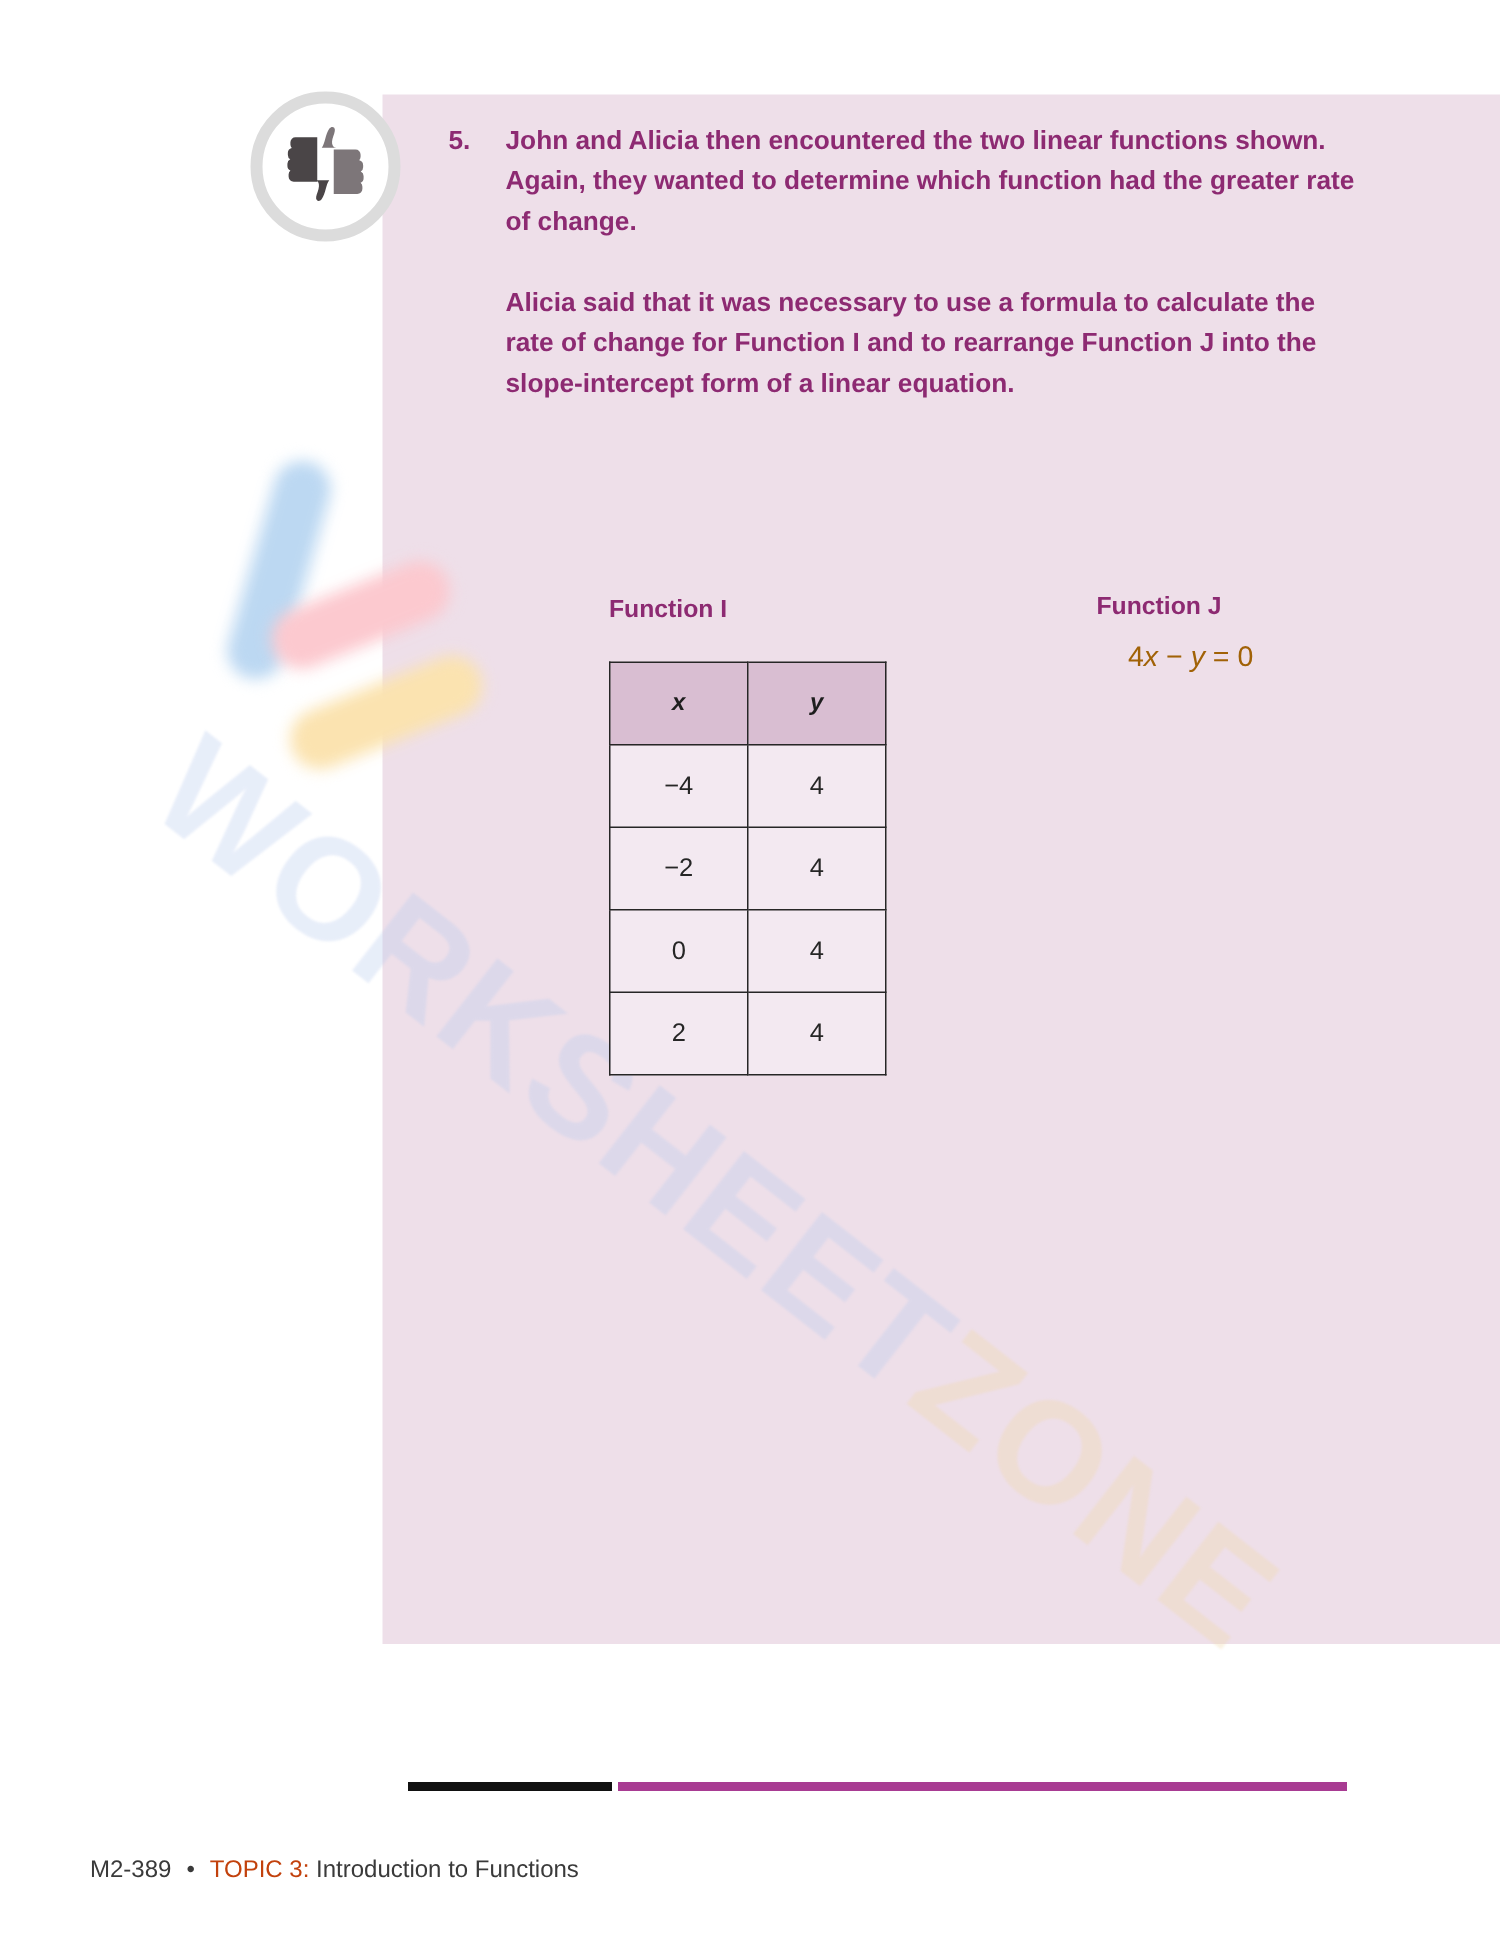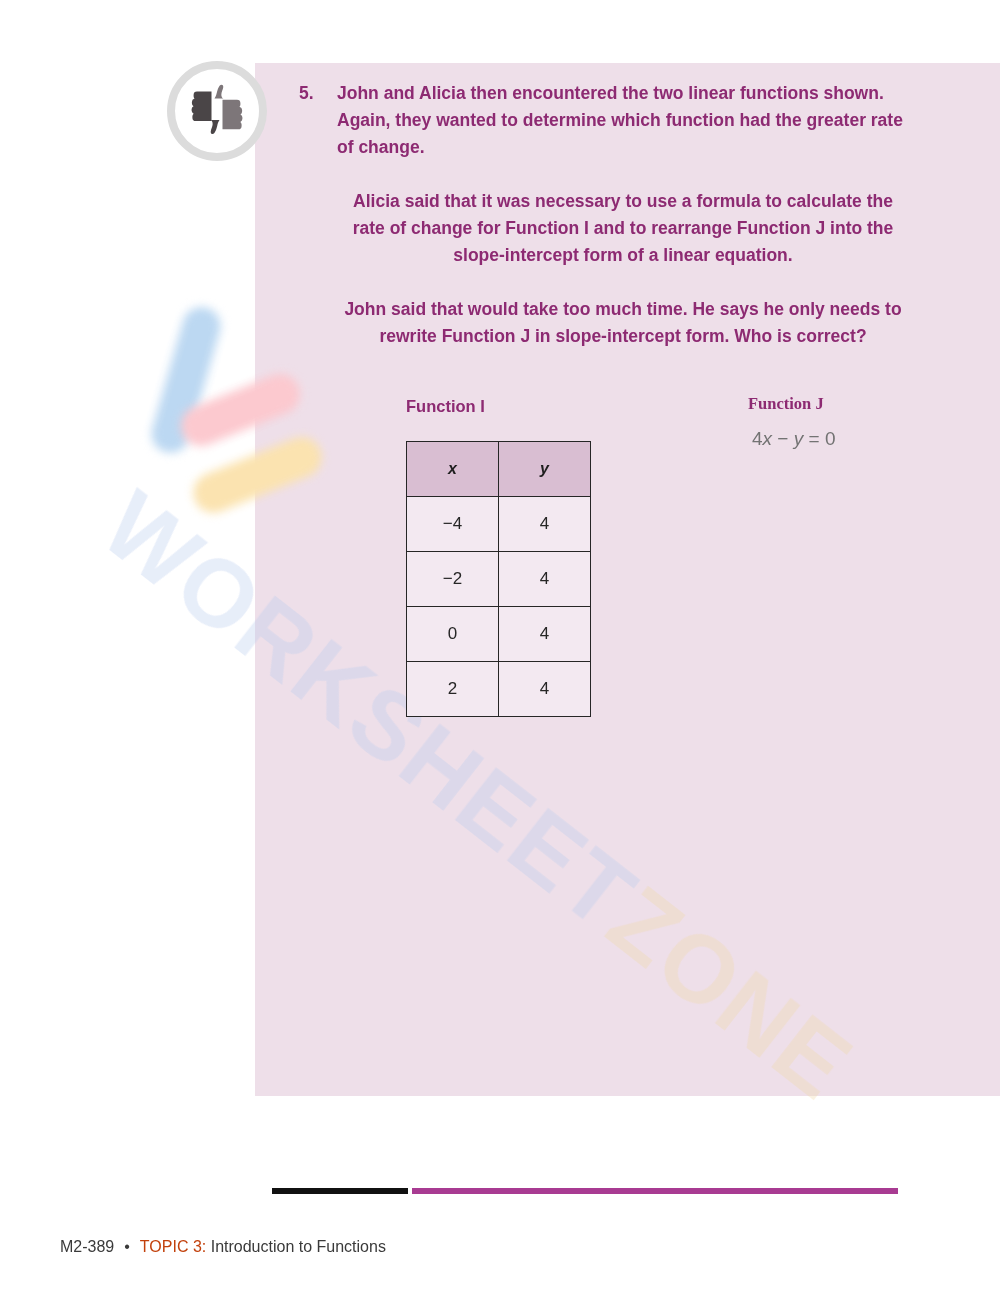--- a/index.html
+++ b/index.html
@@ -123,46 +123,45 @@
   }
   .q-para {
     color: #8d2a72;
     font-size: 17.5px;
     font-weight: 700;
     line-height: 27px;
     margin: 0;
   }
   .q-para + .q-para {
     margin-top: 27px;
-    text-align: center;
   }
 
   
   #functions-area {
     position: absolute;
     left: 299px;
     top: 393px;
     width: 610px;
     z-index: 10;
   }
   .fn-heading {
     position: absolute;
     color: #8d2a72;
     font-size: 16.5px;
     font-weight: 700;
     line-height: 22px;
   }
   #fn-i-heading { left: 107px; top: 2px; }
-  #fn-j-heading { left: 449px; top: 0; font-family: Liberation Serif, serif; }
+  #fn-j-heading { left: 432px; top: 0; }
 
   #fn-j-equation {
     position: absolute;
     left: 453px;
     top: 33px;
-    color: #737373;
+    color: #a16207;
     font-size: 19px;
     line-height: 26px;
     white-space: nowrap;
   }
   #fn-j-equation .var {
     font-style: italic;
   }
 
   
   #function-i-table {
@@ -266,21 +265,20 @@
       </g>
     </svg>
   </div>
 
   <div id="question-block">
     <div class="q-row">
       <div class="q-number">5.</div>
       <div class="q-body">
         <p class="q-para">John and Alicia then encountered the two linear functions shown. Again, they wanted to determine which function had the greater rate of change.</p>
         <p class="q-para">Alicia said that it was necessary to use a formula to calculate the rate of change for Function I and to rearrange Function J into the slope-intercept form of a linear equation.</p>
-        <p class="q-para">John said that would take too much time. He says he only needs to rewrite Function J in slope-intercept form. Who is correct?</p>
       </div>
     </div>
   </div>
 
   <div id="functions-area">
 
     <div class="fn-heading" id="fn-i-heading">Function I</div>
     <div class="fn-heading" id="fn-j-heading">Function J</div>
 
     <div id="fn-j-equation"><span>4</span><span class="var">x</span>&nbsp;<span>−</span>&nbsp;<span class="var">y</span>&nbsp;<span>=</span>&nbsp;<span>0</span></div>

